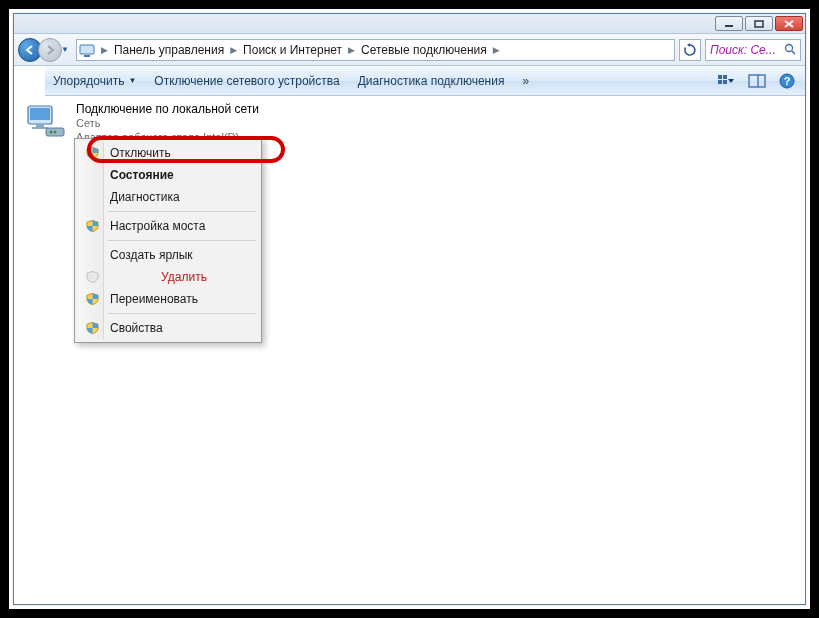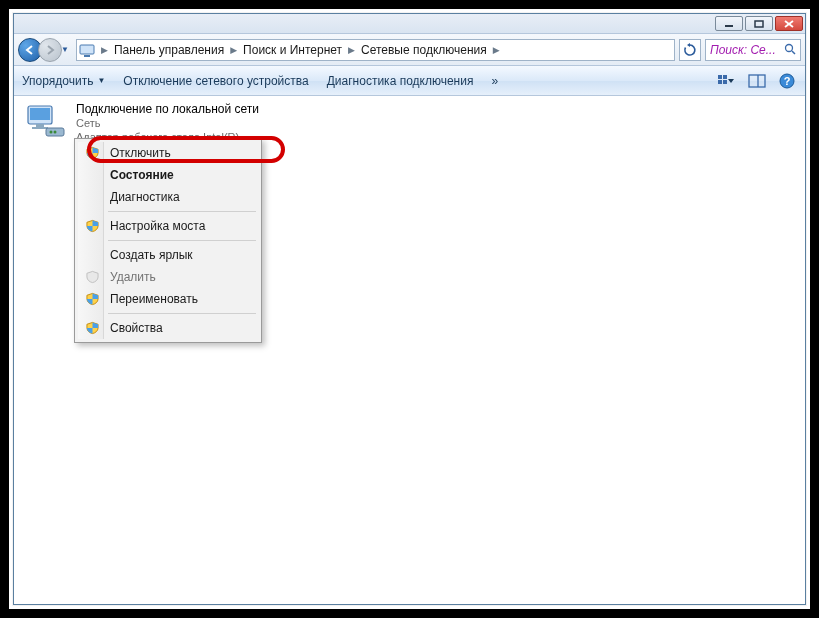--- a/index.html
+++ b/index.html
@@ -129,20 +129,21 @@
   .toolbar {
     height: 30px;
     background: linear-gradient(to bottom,#f4f9ff,#dbe9f9 50%,#cfe1f5 51%,#e6f0fb);
     border-bottom: 1px solid #b5c7dc;
     display: flex;
     align-items: center;
     padding: 0 8px;
     gap: 18px;
     color: #1a3a5a;
     font-size: 12px;
+    margin-left: 31px;
   }
   .tool-item { display: flex; align-items: center; gap: 4px; cursor: default; }
   .tool-item .dd { font-size: 8px; color: #1a3a5a; }
   .toolbar .right { margin-left: auto; display: flex; align-items: center; gap: 10px; }
   .tool-icon { width: 20px; height: 20px; display: flex; align-items: center; justify-content: center; }
   
   .content {
     flex: 1;
     background: #fff;
     position: relative;
@@ -183,21 +184,21 @@
   .ctx-item {
     position: relative;
     height: 22px;
     display: flex;
     align-items: center;
     padding-left: 32px;
     color: #1a1a1a;
     cursor: default;
   }
   .ctx-item.bold { font-weight: bold; }
-  .ctx-item.disabled { color: #737373; }
+  .ctx-item.disabled { color: #b91c1c; justify-content: center; }
   .ctx-sep {
     height: 1px;
     margin: 3px 2px 3px 30px;
     background: #d0d0d0;
   }
   .ctx-ico {
     position: absolute;
     left: 6px; top: 3px;
     width: 16px; height: 16px;
     display: flex; align-items: center; justify-content: center;

